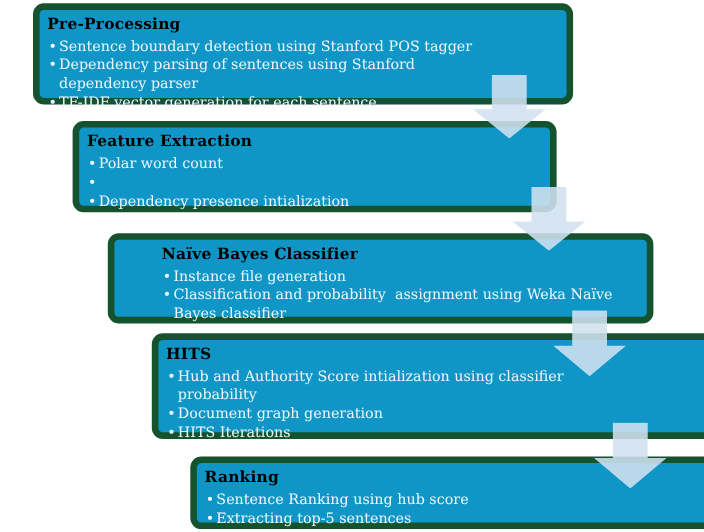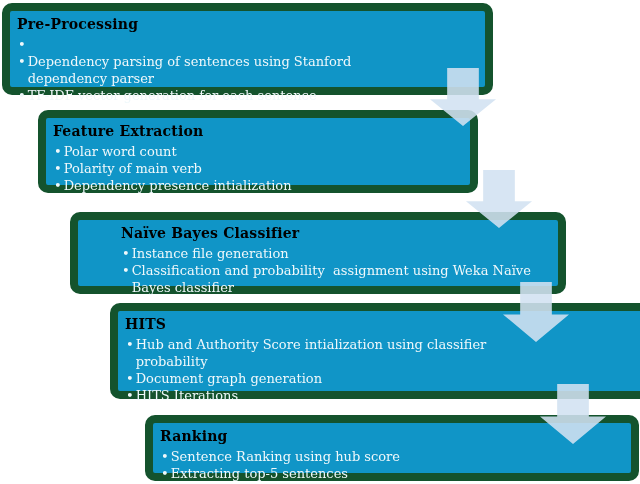--- a/index.html
+++ b/index.html
@@ -6,24 +6,25 @@
   body {
     width: 640px; height: 484px;
     position: relative;
     background: #ffffff;
     font-family: "DejaVu Serif", serif;
     overflow: hidden;
   }
   .box {
     position: absolute;
     background: #1095C7;
-    border: 8px solid #14532d;
+    border: 6px solid #14532d;
     border-radius: 10px;
     box-sizing: border-box;
     z-index: 1;
+    margin-left: 28px;
   }
   .box-title {
     font-weight: bold;
     color: #000000;
     font-size: 14px;
     line-height: 18px;
     padding: 4px 8px 3px 7px;
     letter-spacing: 0.2px;
   }
   .bullet {
@@ -49,41 +50,41 @@
     z-index: 5;
   }
 </style>
 </head>
 <body>
 
 <div class="box" style="left:2px; top:3px; width:491px; height:92px;">
   <div class="box-title">Pre-Processing</div>
   <div class="bullet">
     <span class="dot">•</span>
+    <span class="bullet-text">Sentence boundary detection using Stanford POS tagger</span>
   </div>
   <div class="bullet">
     <span class="dot">•</span>
     <span class="bullet-text">Dependency parsing of sentences using Stanford
 dependency parser</span>
   </div>
   <div class="bullet">
     <span class="dot">•</span>
     <span class="bullet-text">TF-IDF vector generation for each sentence</span>
   </div>
 </div>
 
 <div class="box" style="left:38px; top:110px; width:440px; height:83px;">
   <div class="box-title">Feature Extraction</div>
   <div class="bullet">
     <span class="dot">•</span>
     <span class="bullet-text">Polar word count</span>
   </div>
   <div class="bullet">
     <span class="dot">•</span>
-    <span class="bullet-text">Polarity of main verb</span>
   </div>
   <div class="bullet">
     <span class="dot">•</span>
     <span class="bullet-text">Dependency presence intialization</span>
   </div>
 </div>
 
 <div class="box" style="left:70px; top:212px; width:496px; height:82px;padding-left:36px;">
   <div class="box-title">Naïve Bayes Classifier</div>
   <div class="bullet">

